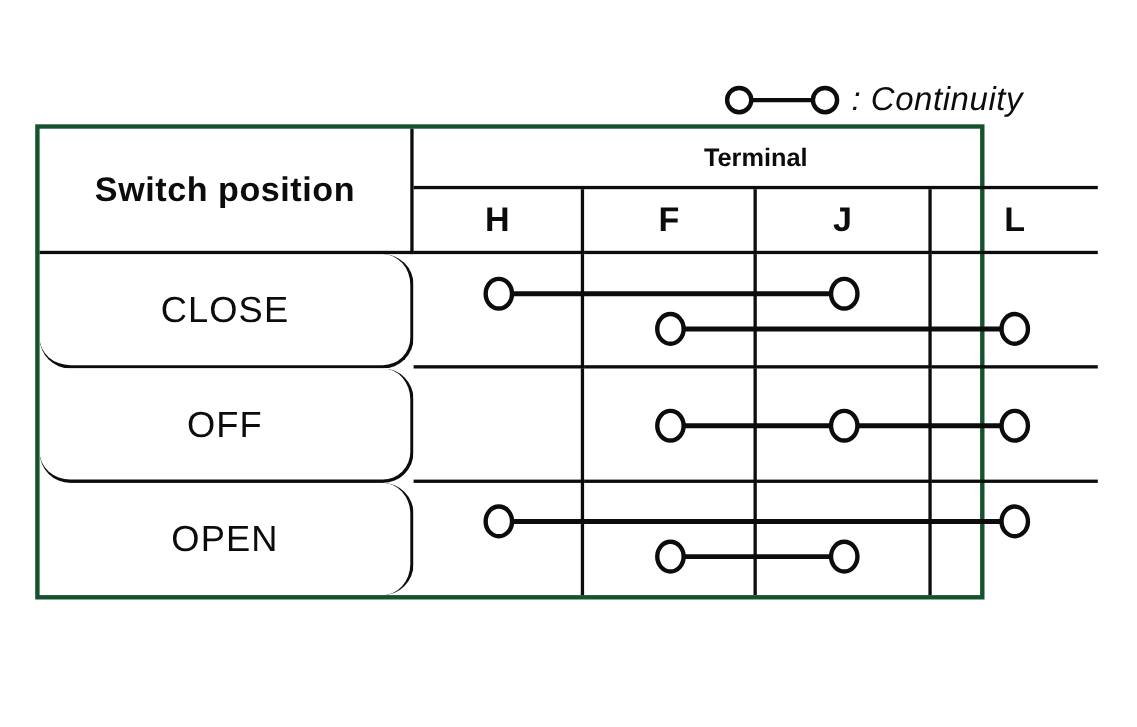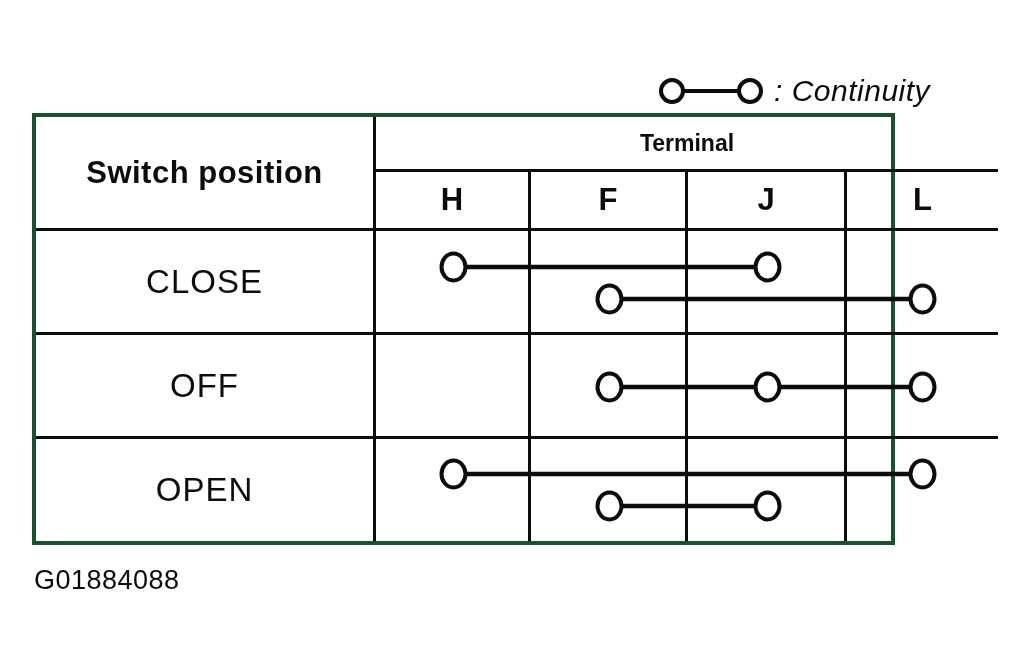--- a/index.html
+++ b/index.html
@@ -71,20 +71,21 @@
     font-weight: bold;
     font-size: 23px;
   }
   .cell-term-letter {
     font-weight: bold;
     font-size: 31px;
   }
   .cell-rowlabel {
     font-size: 33px;
     letter-spacing: 1px;
+    border-radius: 28px;
   }
 
   
   #overlay {
     position: absolute;
     left: 0;
     top: 0;
     pointer-events: none;
   }
   .cline { stroke: #0c0c0c; stroke-width: 4.5; }
@@ -155,14 +156,13 @@
       <ellipse cx="767.5" cy="387" rx="12" ry="13.5" class="cdot"></ellipse>
       <ellipse cx="922.5" cy="387" rx="12" ry="13.5" class="cdot"></ellipse>
       <line x1="453.5" x2="922.5" y1="474" y2="474" class="cline"></line>
       <ellipse cx="453.5" cy="474" rx="12" ry="13.5" class="cdot"></ellipse>
       <ellipse cx="922.5" cy="474" rx="12" ry="13.5" class="cdot"></ellipse>
       <line x1="609.5" x2="767.5" y1="506" y2="506" class="cline"></line>
       <ellipse cx="609.5" cy="506" rx="12" ry="13.5" class="cdot"></ellipse>
       <ellipse cx="767.5" cy="506" rx="12" ry="13.5" class="cdot"></ellipse>
     </svg>
 
-  <div class="figure-id">G01884088</div>
 </div>
 
 </body></html>

